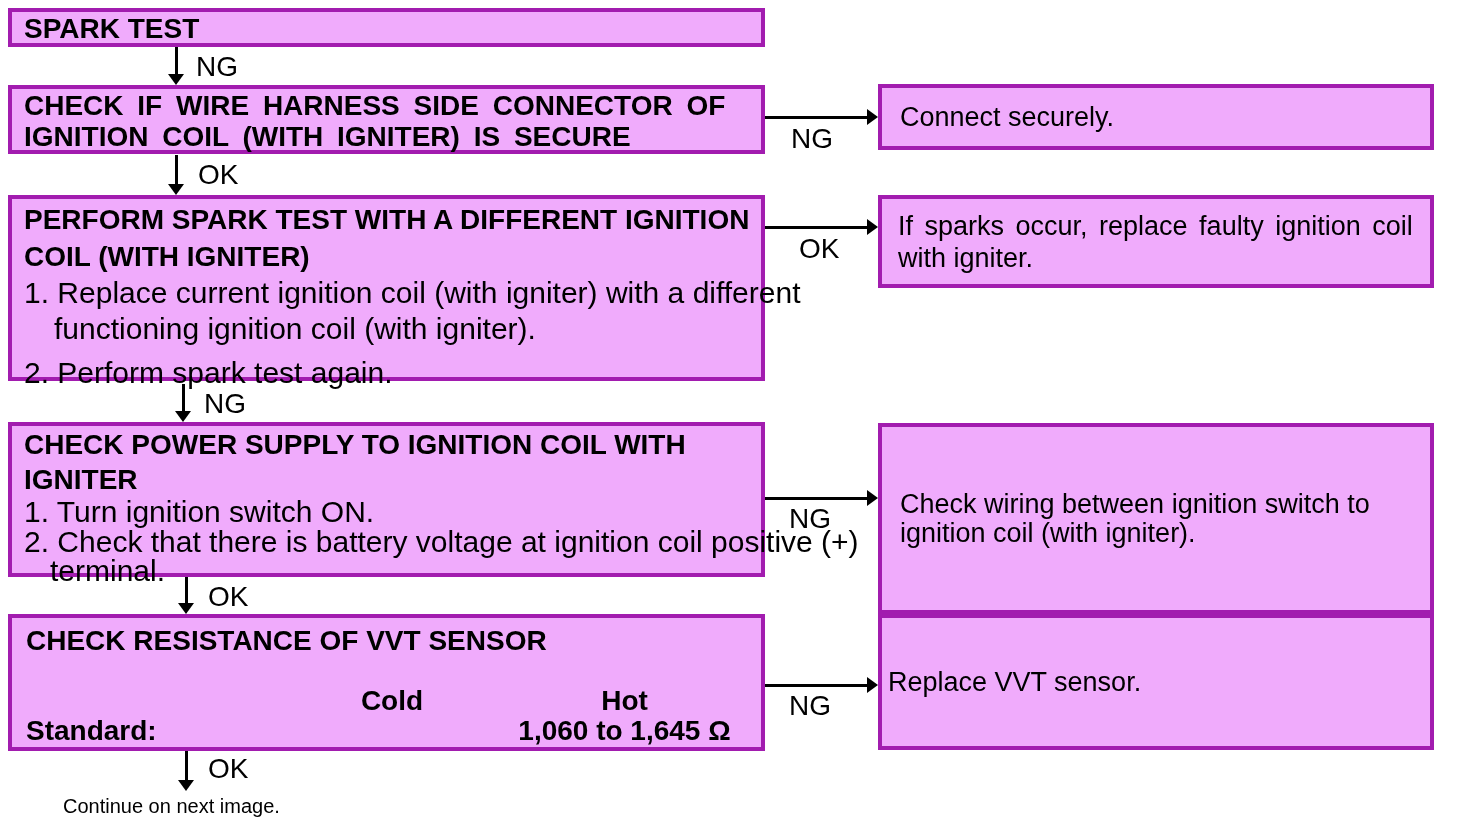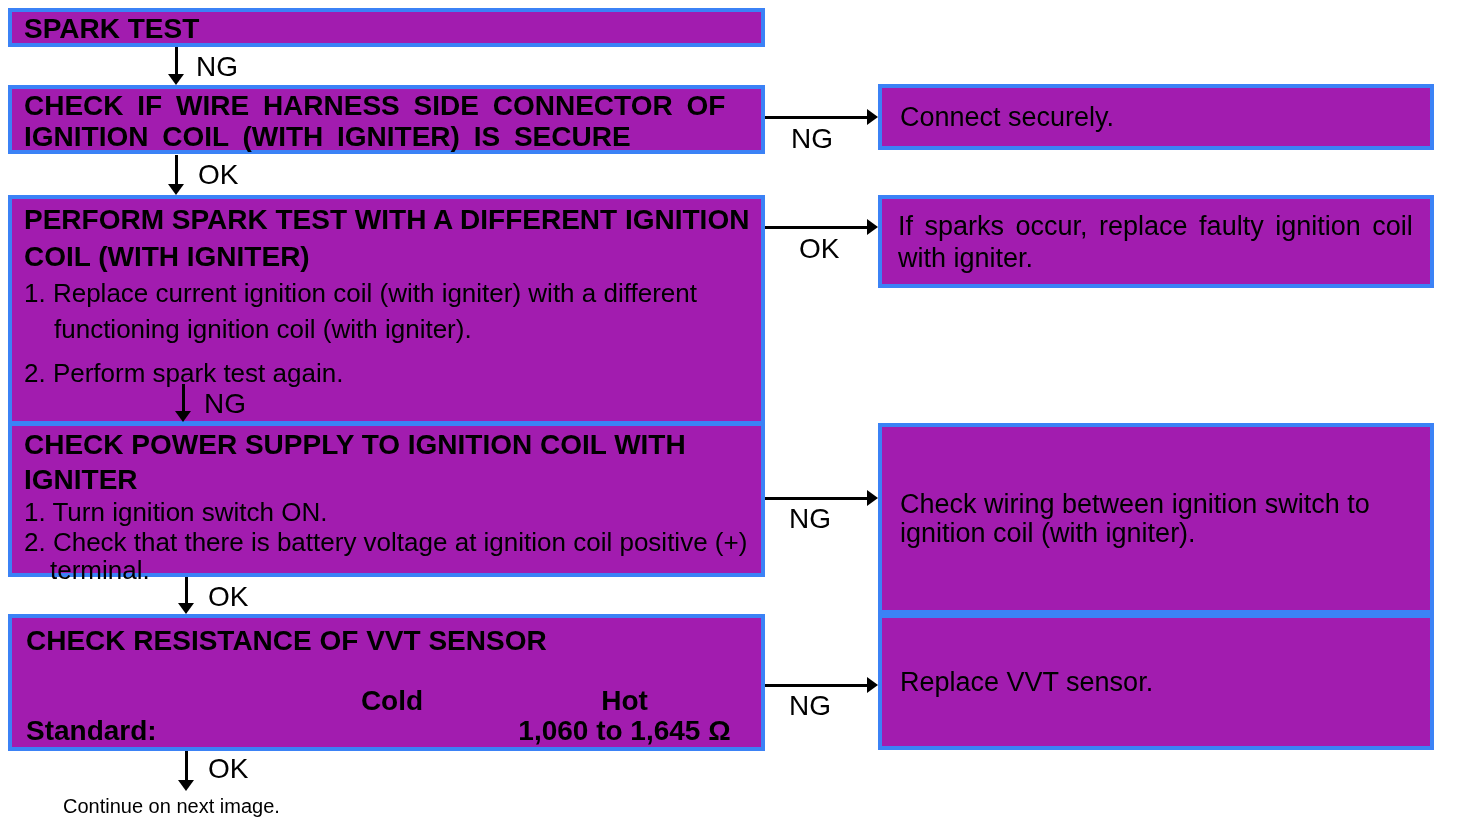--- a/index.html
+++ b/index.html
@@ -7,32 +7,32 @@
     position: relative;
     width: 1472px;
     height: 836px;
     background: #ffffff;
     color: #000000;
     font-family: "Liberation Sans", sans-serif;
   }
   .node {
     position: absolute;
     box-sizing: border-box;
-    border: 4px solid #3b82f6;
-    background: #a21caf;
+    border: 4px solid #a21caf;
+    background: #f0abfc;
   }
   .btitle {
     font-weight: bold;
     font-size: 28px;
     line-height: 33px;
     white-space: nowrap;
   }
   .btitle.wide { word-spacing: 6px; }
   .bstep {
-    font-size: 26px;
+    font-size: 30px;
     line-height: 36px;
     white-space: nowrap;
   }
   .bstep.tight { line-height: 30px; }
   .indent1 { padding-left: 30px; }
   .indent2 { padding-left: 26px; }
   .rtext {
     font-size: 27px;
     line-height: 32px;
   }
@@ -94,21 +94,21 @@
   <div class="node" style="left:878px; top:84px; width:556px; height:66px; display:flex; align-items:center; padding:0 18px;">
     <div class="rtext">Connect securely.</div>
   </div>
 
   <div class="varrow" style="left:168px; top:155px; height:40px;">
     <div class="shaft"></div>
     <div class="head"></div>
   </div>
   <div class="elabel" style="left:198px; top:160px;">OK</div>
 
-  <div class="node" style="left:8px; top:195px; width:757px; height:230px; padding:2px 12px;">
+  <div class="node" style="left:8px; top:195px; width:757px; height:186px; padding:2px 12px;">
     <div class="btitle" style="line-height:37px;">PERFORM SPARK TEST WITH A DIFFERENT IGNITION</div>
     <div class="btitle" style="line-height:37px;">COIL (WITH IGNITER)</div>
     <div class="bstep">1. Replace current ignition coil (with igniter) with a different</div>
     <div class="bstep indent1">functioning ignition coil (with igniter).</div>
     <div class="bstep" style="margin-top:8px;">2. Perform spark test again.</div>
   </div>
 
   <div class="harrow" style="left:765px; top:219px; width:113px;">
     <div class="shaft"></div>
     <div class="head"></div>
@@ -158,21 +158,21 @@
     <div class="abs f28 bold" style="left:14px; top:98px;">Standard:</div>
     <div class="abs f28 bold center" style="left:500px; top:98px; width:225px;">1,060 to 1,645 Ω</div>
   </div>
 
   <div class="harrow" style="left:765px; top:677px; width:113px;">
     <div class="shaft"></div>
     <div class="head"></div>
   </div>
   <div class="elabel" style="left:789px; top:691px;">NG</div>
 
-  <div class="node" style="left:878px; top:614px; width:556px; height:136px; display:flex; align-items:center; padding:0 18px;">
+  <div class="node" style="left:878px; top:614px; width:556px; height:136px; display:flex; align-items:center; padding:0 6px;">
     <div class="rtext">Replace VVT sensor.</div>
   </div>
 
   <div class="varrow" style="left:178px; top:751px; height:40px;">
     <div class="shaft"></div>
     <div class="head"></div>
   </div>
   <div class="elabel" style="left:208px; top:754px;">OK</div>
 
   <div class="footer-text" style="left:63px; top:790px;">Continue on next image.</div>

